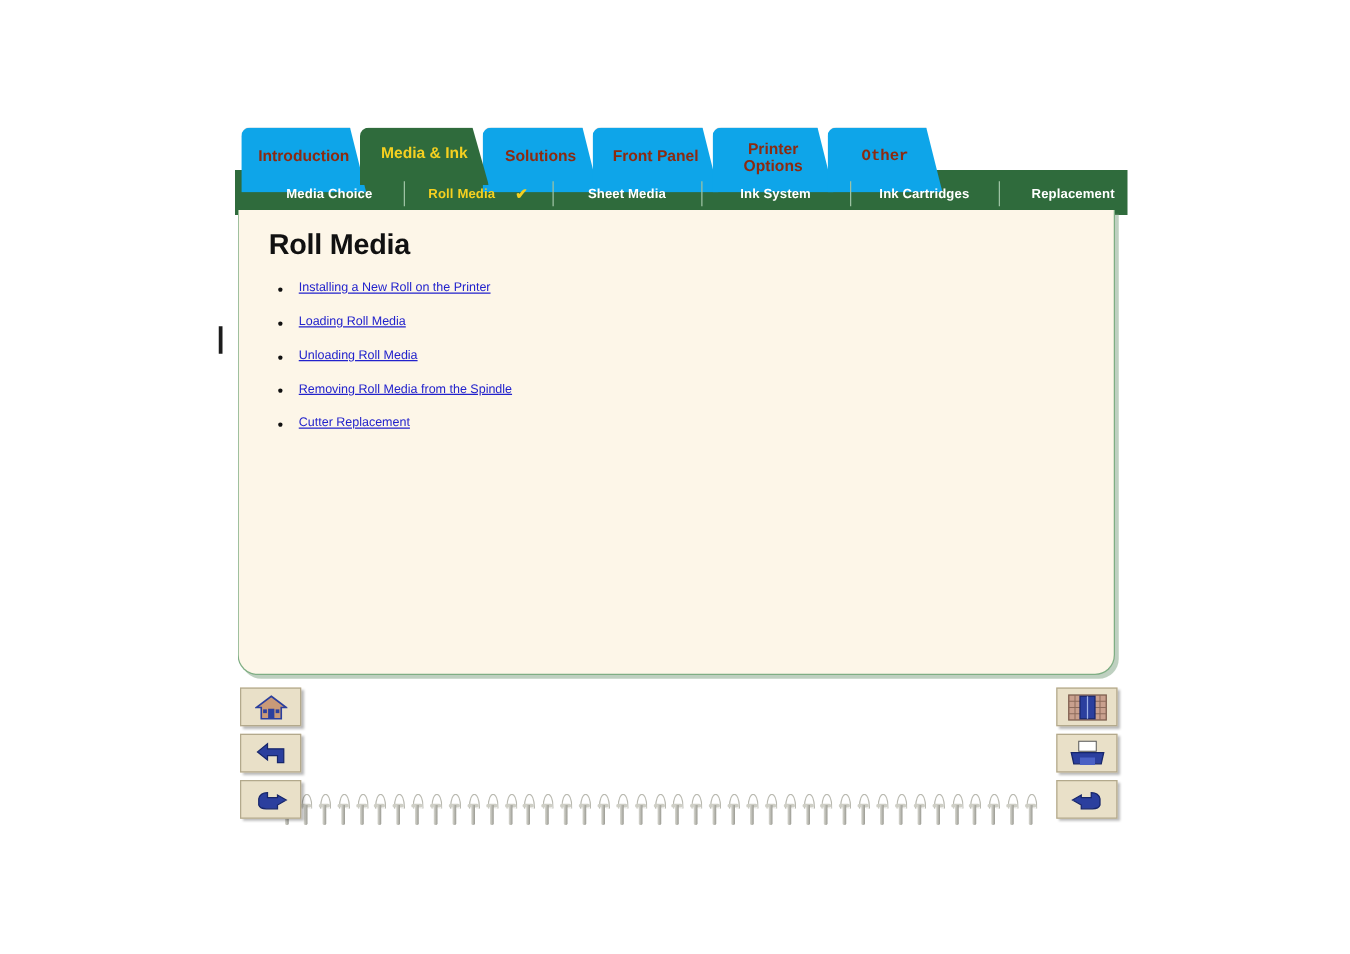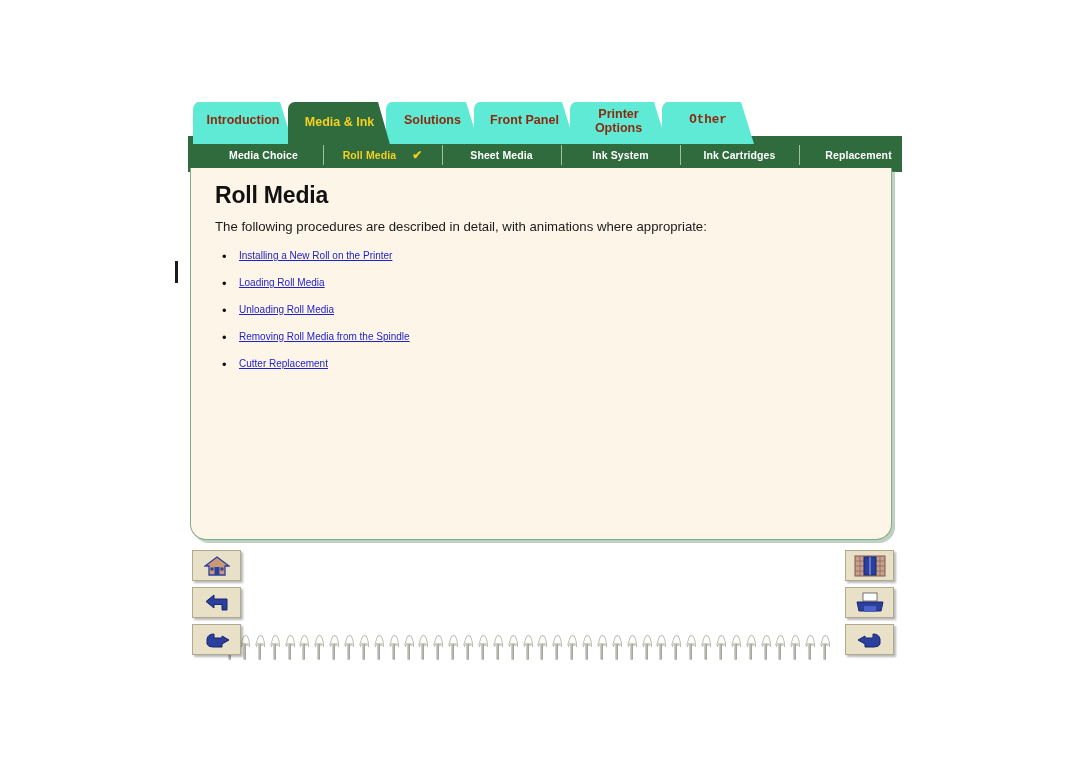--- a/index.html
+++ b/index.html
@@ -28,22 +28,22 @@
   .tabrow {
     position: absolute;
     left: 0;
     top: 0;
     width: 730px;
     height: 52px;
   }
   .tab {
     position: absolute;
     top: 12px;
-    height: 42px;
-    background: #5eead4;
+    height: 52px;
+    background: #0ea5e9;
     border-top-left-radius: 7px;
     color: #8c2a10;
     font-weight: bold;
     font-size: 12.5px;
     text-align: center;
     line-height: 1.05;
     display: flex;
     align-items: center;
     justify-content: center;
     box-sizing: border-box;
@@ -283,21 +283,20 @@
       <span>Ink Cartridges</span>
     </div>
     <div class="subtab">
       <span>Replacement</span>
     </div>
   </div>
 
   <div class="page">
     <div class="changebar"></div>
     <h1 class="page-title">Roll Media</h1>
-    <p class="intro">The following procedures are described in detail, with animations where appropriate:</p>
     <ul class="links">
       <li><a href="#">Installing a New Roll on the Printer</a></li>
       <li><a href="#">Loading Roll Media</a></li>
       <li><a href="#">Unloading Roll Media</a></li>
       <li><a href="#">Removing Roll Media from the Spindle</a></li>
       <li><a href="#">Cutter Replacement</a></li>
     </ul>
   </div>
 
   <div class="spiral" id="spiral">

